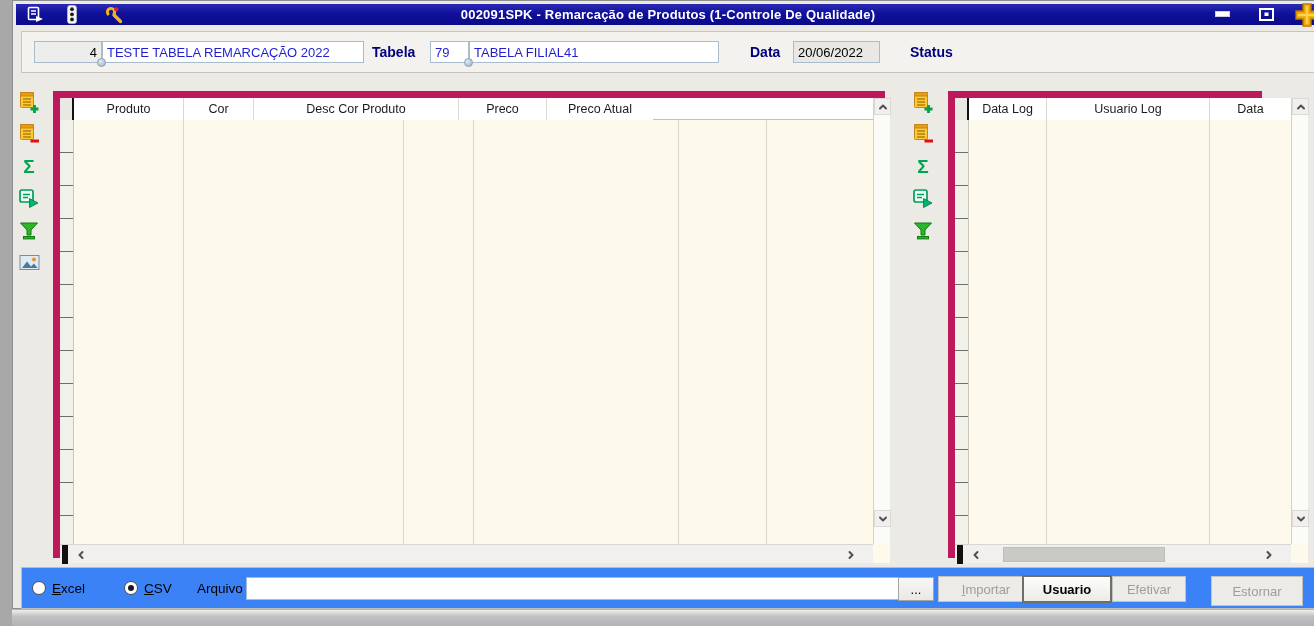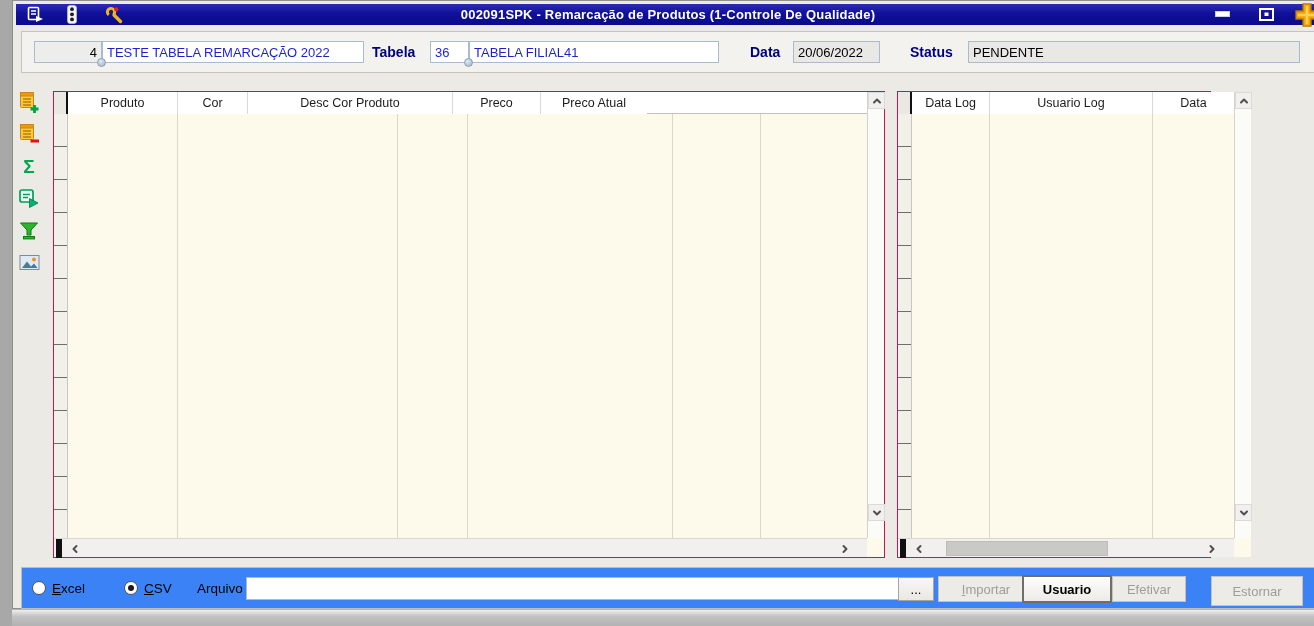--- a/index.html
+++ b/index.html
@@ -24,21 +24,21 @@
   .fld.ed{color:#1f1fd0;}
   .fld.num{justify-content:flex-end;color:#000;background:#ededeb;}
   .lbl{position:absolute;top:12px;font-size:14px;font-weight:bold;color:#00007d;}
   .grip{position:absolute;width:9px;height:9px;border-radius:50%;
         background:radial-gradient(circle at 35% 30%,#dfe9f2,#9db2c4);border:1px solid #8ba0b4;box-sizing:border-box;}
   
   .vtool{position:absolute;width:28px;display:flex;flex-direction:column;align-items:center;}
   .vtool .tbtn{width:26px;height:26px;display:flex;align-items:center;justify-content:center;margin-bottom:6px;}
   .sigma{font-size:19px;font-weight:bold;color:#00a550;line-height:1;}
   
-  .grid{position:absolute;top:90px;height:467px;border:1px solid #be185d;background:#fdf9eb;box-sizing:border-box;}
+  .grid{position:absolute;top:90px;height:467px;border:7px solid #be185d;background:#fdf9eb;box-sizing:border-box;}
   .ghead{position:absolute;left:0;top:0;height:22px;background:#ffffff;display:flex;
          border-bottom:1px solid #c2c2bc;box-sizing:border-box;}
   .ghead .hcell{height:22px;display:flex;align-items:center;justify-content:center;
                 font-size:12.5px;color:#1c1c1c;border-right:1px solid #d8d8d4;box-sizing:border-box;background:#fff;}
   .ghead .hind{background:#e9e8e2;border-right:2px solid #111;}
   .gbody{position:absolute;left:0;top:22px;display:flex;}
   .gbody .bcol{height:100%;border-right:1px solid #dbd8c9;box-sizing:border-box;background:#fdf9eb;}
   .gbody .bind{background:#f1f0e9;border-right:1px solid #c9c7bd;
     background-image:repeating-linear-gradient(to bottom,transparent 0,transparent 32px,#6e6e6e 32px,#6e6e6e 33px);}
   
@@ -116,29 +116,28 @@
         </svg>
       </div>
     </div>
 
     <div class="form-panel">
       <div class="fld num" style="left:12px;width:68px">4</div>
       <div class="fld ed" style="left:80px;width:262px">TESTE TABELA REMARCAÇÃO 2022</div>
       <div class="grip" style="left:75px;top:26px"></div>
 
       <div class="lbl" style="left:350px">Tabela</div>
-      <div class="fld ed" style="left:408px;width:39px">36</div>
+      <div class="fld ed" style="left:408px;width:39px">79</div>
       <div class="fld ed" style="left:447px;width:250px">TABELA FILIAL41</div>
       <div class="grip" style="left:442px;top:26px"></div>
 
       <div class="lbl" style="left:728px">Data</div>
       <div class="fld ro" style="left:771px;width:87px">20/06/2022</div>
 
       <div class="lbl" style="left:888px">Status</div>
-      <div class="fld ro" style="left:946px;width:332px">PENDENTE</div>
     </div>
 
     <div class="vtool" style="left:2px;top:88px">
       <div class="tbtn">
         <svg width="22" height="22" viewBox="0 0 22 22">
           <rect x="2.5" y="1.5" width="13" height="15" rx="1" fill="#ffc933" stroke="#c8861e"></rect>
           <rect x="2.5" y="1.5" width="13" height="3.5" fill="#e89c10" stroke="#c8861e"></rect>
           <path d="M5 8h8 M5 11h8 M5 14h8" stroke="#8a5a00" stroke-width="1.2"></path>
           <path d="M12.5 18h8 M16.5 14v8" stroke="#00a445" stroke-width="2.8"></path>
         </svg>
@@ -250,21 +249,21 @@
         </svg>
       </div>
       <div class="tbtn">
         <svg width="20" height="19" viewBox="0 0 20 19">
           <path d="M1.5 2 h17 l-6.5 7 v5 h-4 v-5 z" fill="#2cb42c" stroke="#0e7a0e"></path>
           <rect x="4.5" y="15.5" width="11" height="2.4" fill="#2cb42c" stroke="#0e7a0e"></rect>
         </svg>
       </div>
     </div>
 
-    <div class="grid" style="left:884px;width:314px">
+    <div class="grid" style="left:935px;width:314px">
       <div class="ghead" style="width:336px">
         <div class="hcell hind" style="width:14px"></div>
         <div class="hcell" style="width:78px">Data Log</div>
         <div class="hcell" style="width:163px">Usuario Log</div>
         <div class="hcell" style="width:81px;border-right:none">Data</div>
       </div>
       <div class="gbody" style="width:336px;height:424px">
         <div class="bcol bind" style="width:14px"></div>
         <div class="bcol" style="width:78px"></div>
         <div class="bcol" style="width:163px"></div>

